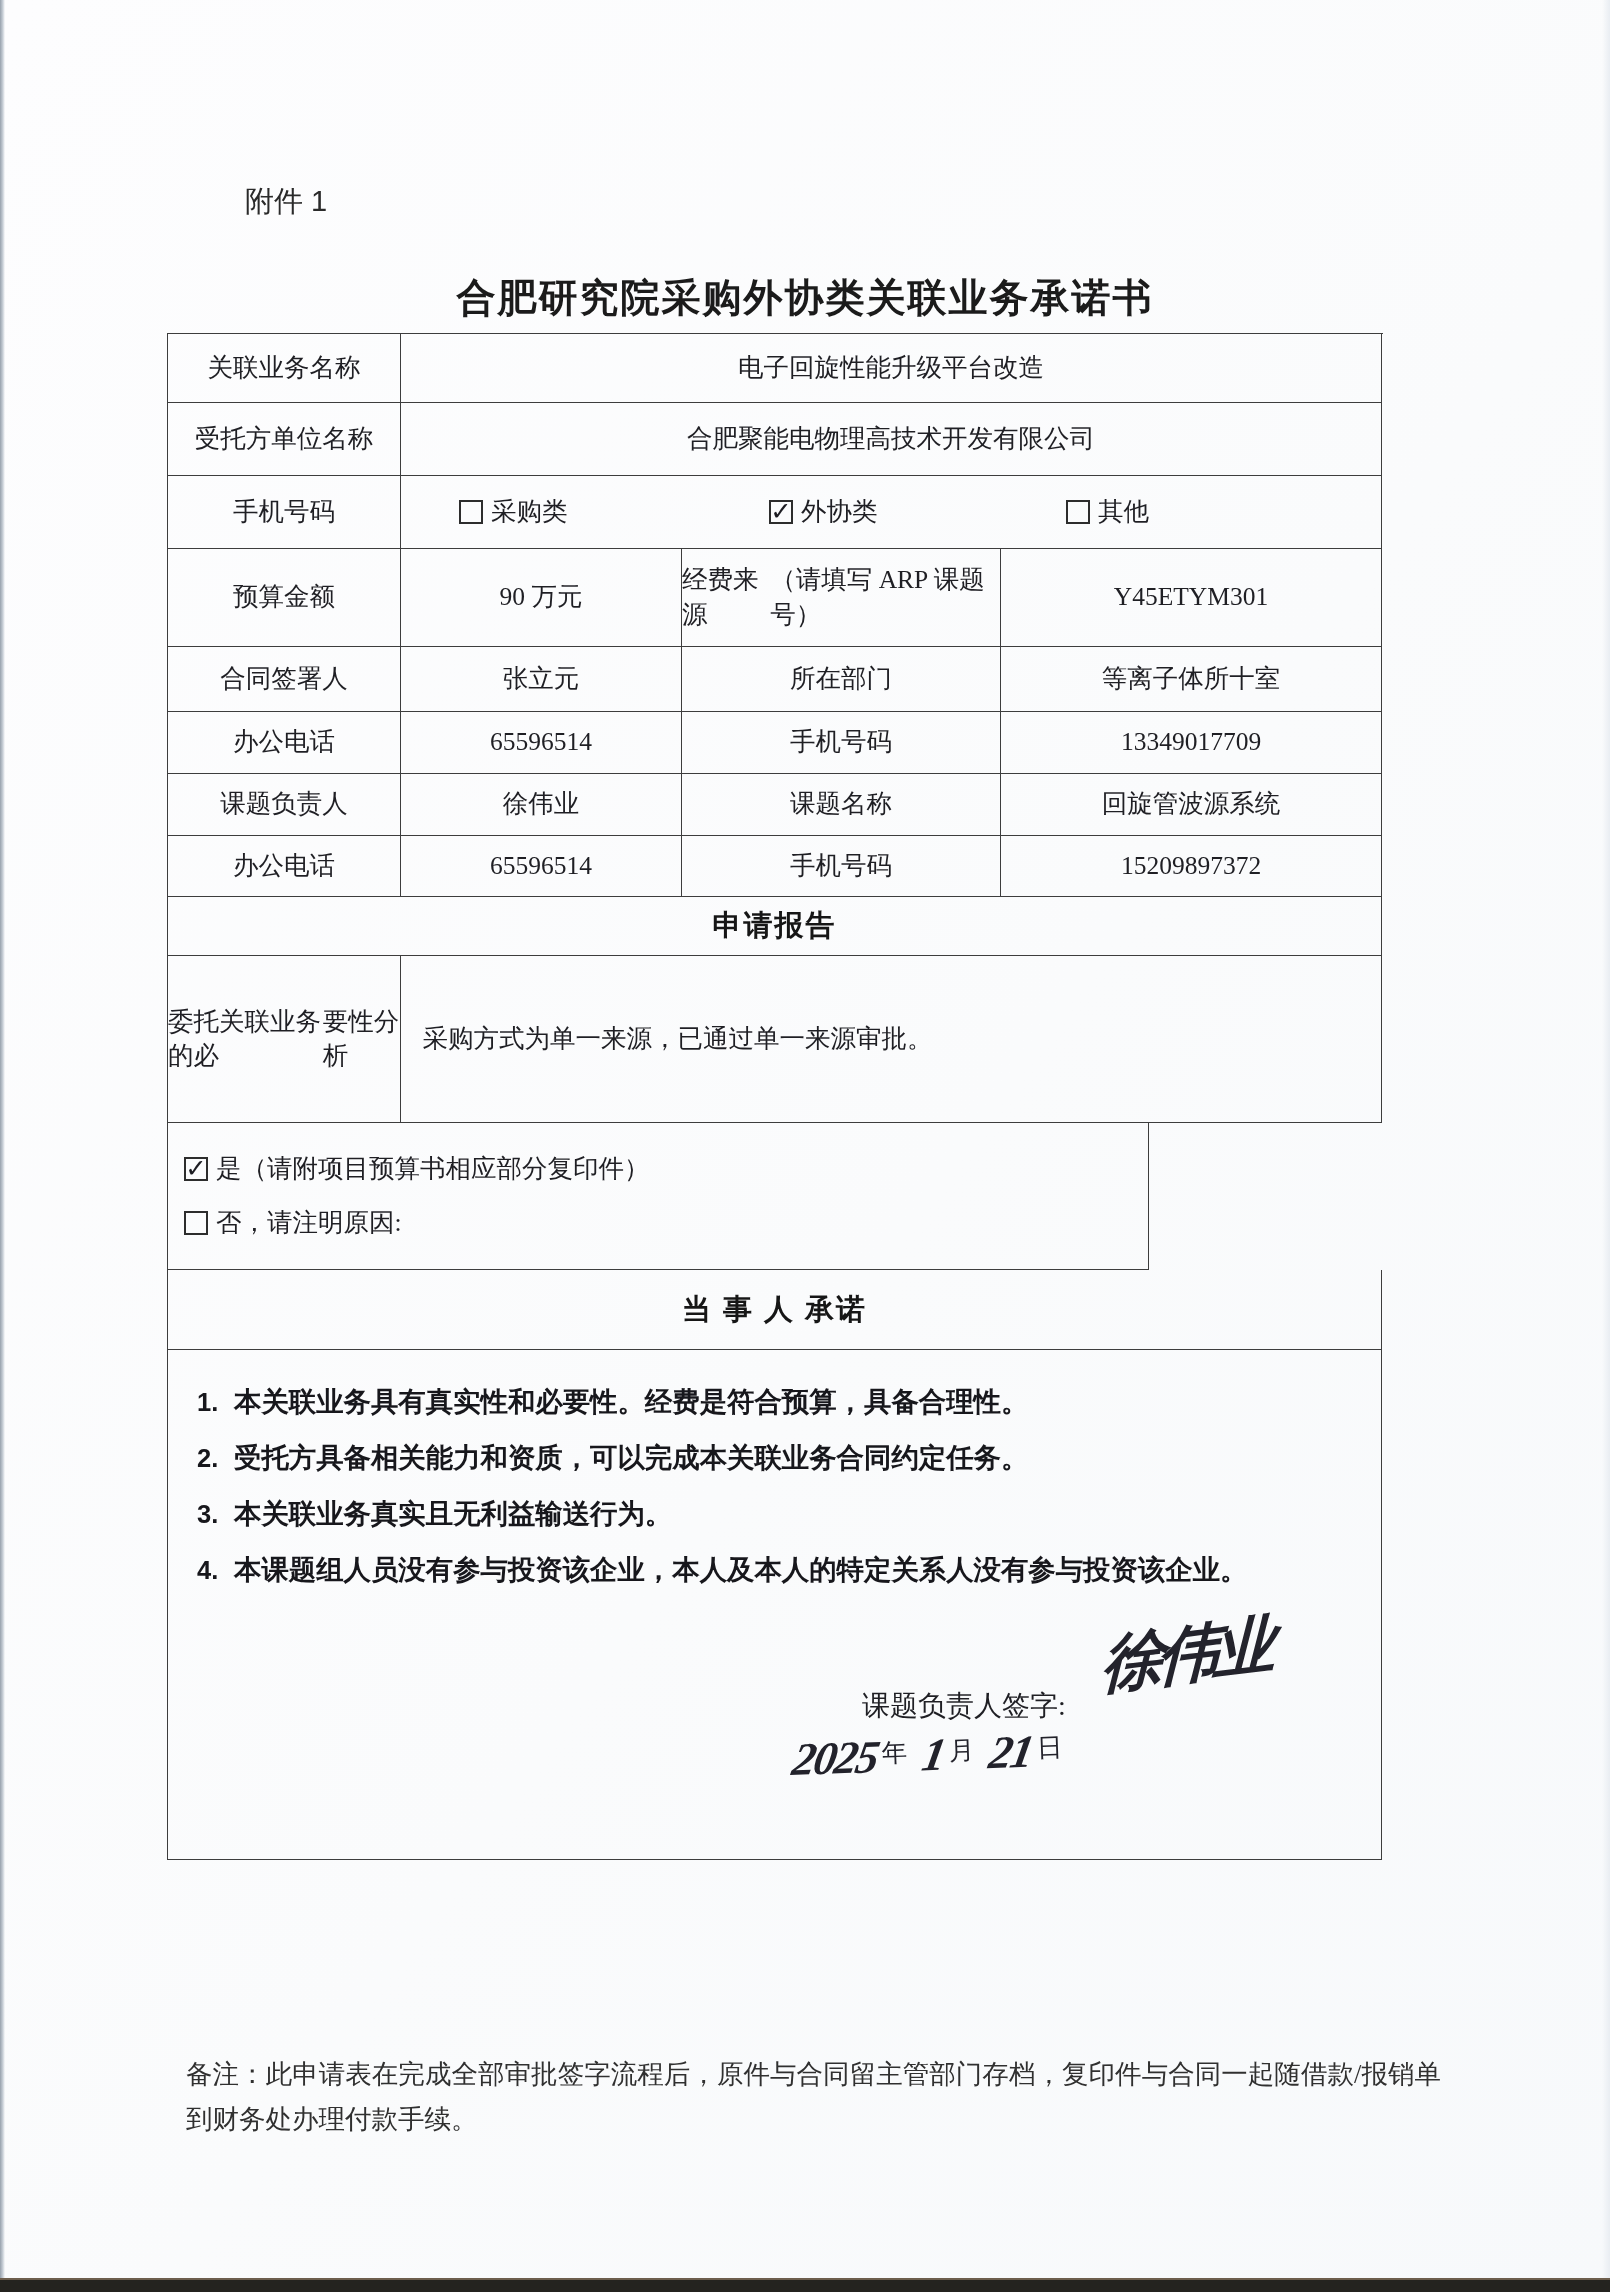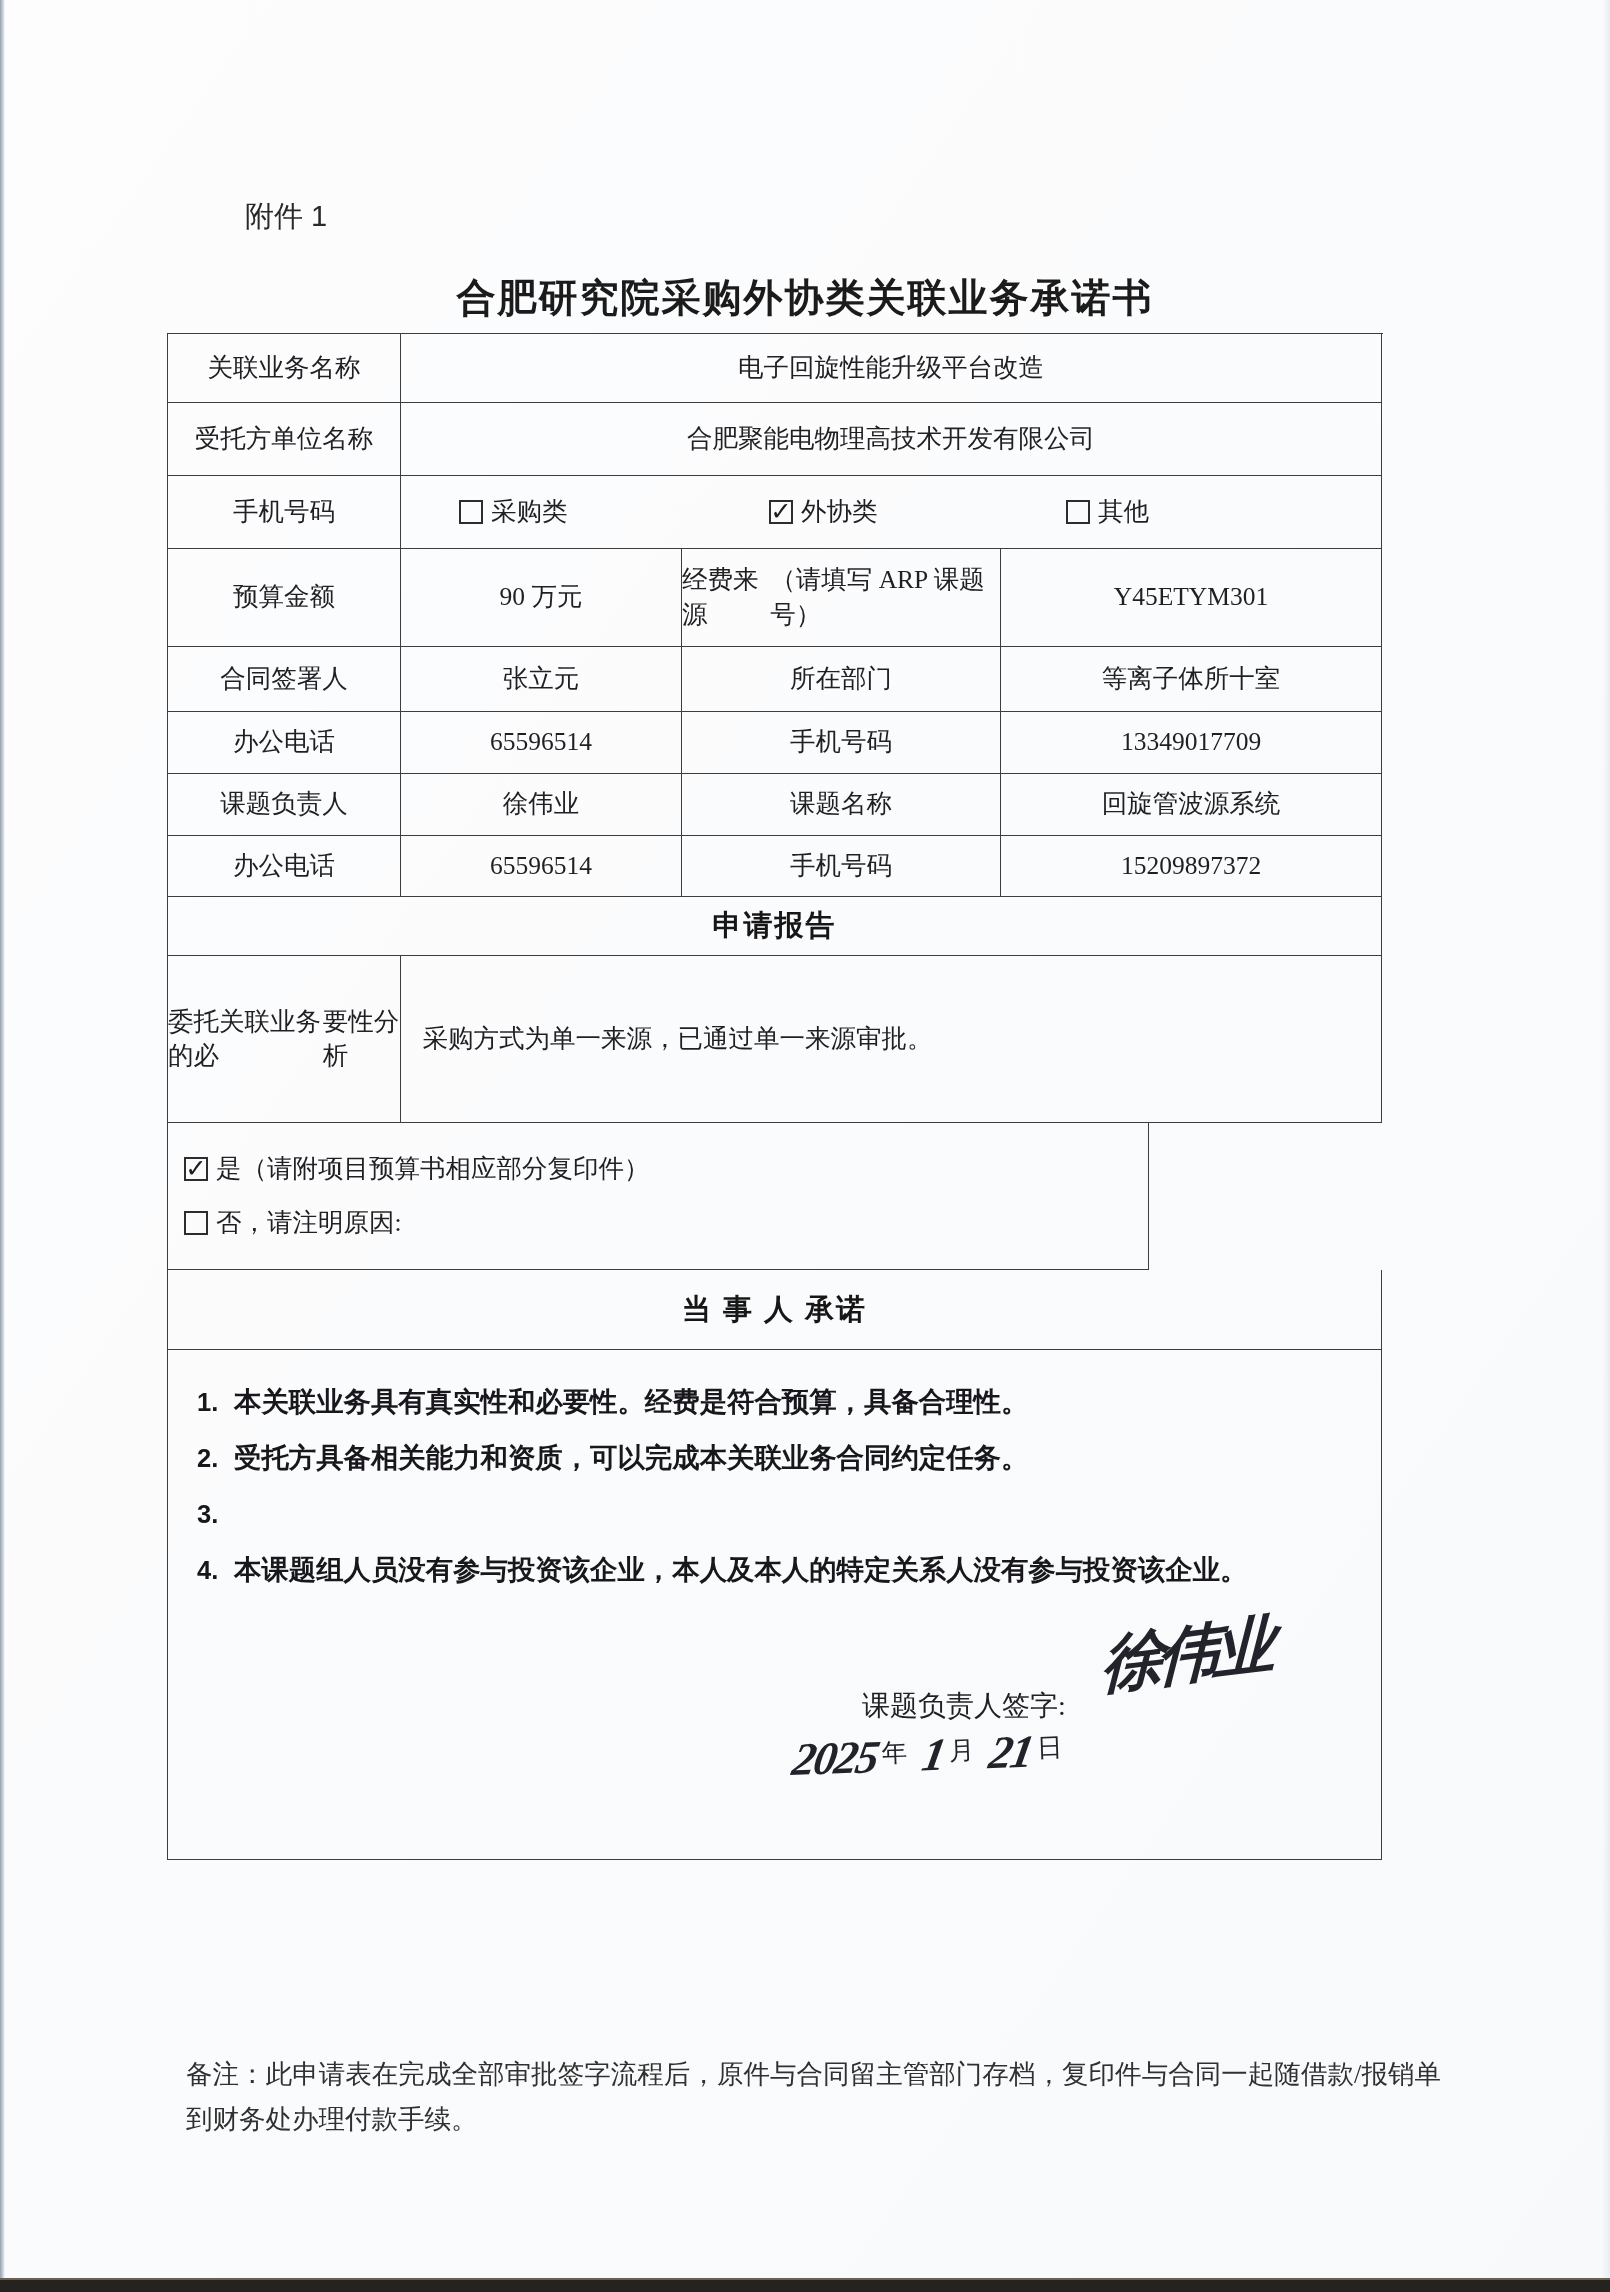--- a/index.html
+++ b/index.html
@@ -10,21 +10,21 @@
     color:#222;
   }
   .sheet{position:absolute;inset:0;background:linear-gradient(125deg,#fdfdfe 0%,#fafbfc 55%,#f7f9fb 100%);}
   .edge-left{position:absolute;left:0;top:0;width:4.9px;height:100%;
     background:linear-gradient(to right,#97a1ac,#c7ced6 55%,rgba(255,255,255,0));}
   .edge-bottom{position:absolute;left:0;bottom:0;width:100%;height:12.7px;
     background:#24231f;border-top:2px solid #6d5e4d;}
   .edge-right{position:absolute;right:0;top:0;width:7.8px;height:100%;
     background:linear-gradient(to left,#e9edf2,rgba(255,255,255,0));}
 
-  .attachment{position:absolute;left:245px;top:197px;
+  .attachment{position:absolute;left:245px;top:182px;
     font-family:"Liberation Sans","DejaVu Sans",sans-serif;
     font-size:29px;color:#2a2a2a;}
   .title{position:absolute;left:0;right:0;top:259px;margin:12px;text-align:center;
     font-family:"Liberation Sans","DejaVu Sans",sans-serif;
     font-size:39px;font-weight:700;letter-spacing:2px;color:#1b1b1b;}
 
   .form{position:absolute;left:167px;top:333px;width:1215px;
     border-top:1px solid #3d3d3d;border-left:1px solid #3d3d3d;}
   .tr{display:flex;}
   .td{box-sizing:border-box;border-right:1px solid #3d3d3d;border-bottom:1px solid #3d3d3d;
@@ -183,20 +183,21 @@
         <div class="li">
           <span class="num">1.</span>
           <span class="txt">本关联业务具有真实性和必要性。经费是符合预算，具备合理性。</span>
         </div>
         <div class="li">
           <span class="num">2.</span>
           <span class="txt">受托方具备相关能力和资质，可以完成本关联业务合同约定任务。</span>
         </div>
         <div class="li">
           <span class="num">3.</span>
+          <span class="txt">本关联业务真实且无利益输送行为。</span>
         </div>
         <div class="li">
           <span class="num">4.</span>
           <span class="txt">本课题组人员没有参与投资该企业，本人及本人的特定关系人没有参与投资该企业。</span>
         </div>
 
         <div class="sig-label">课题负责人签字:</div>
         <div class="sig-name">徐伟业</div>
         <div class="date">
           <span class="d-num">2025</span><span class="d-unit">年</span><span class="d-num">1</span><span class="d-unit">月</span><span class="d-num">21</span><span class="d-unit">日</span>

